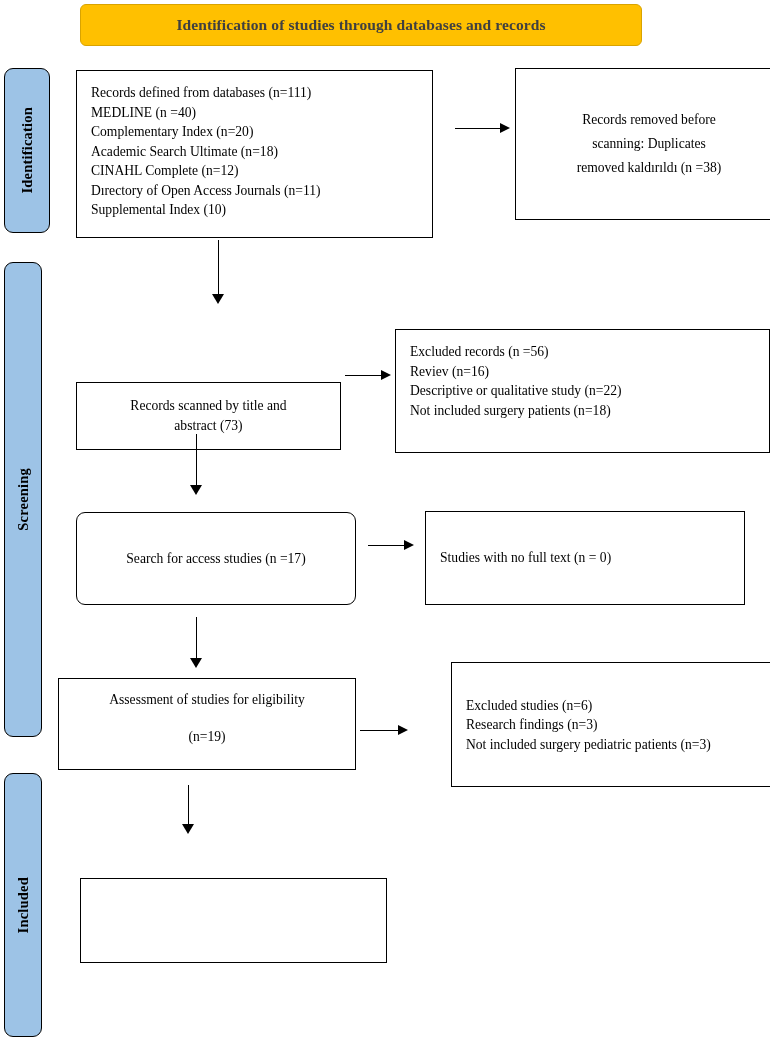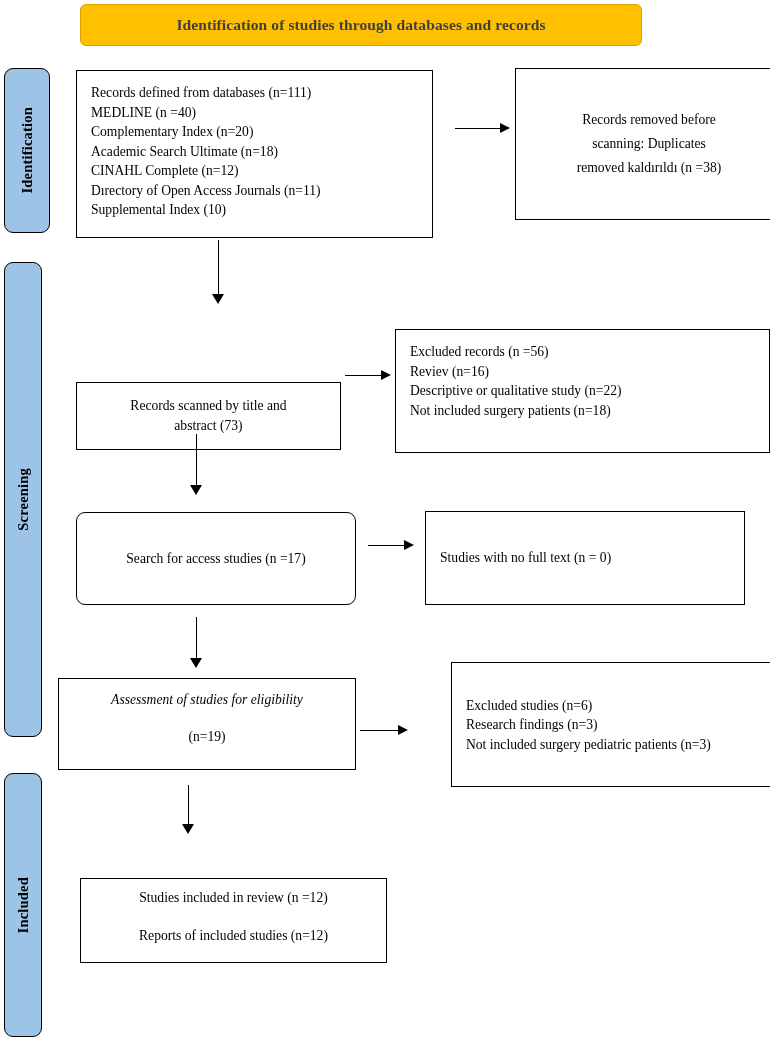--- a/index.html
+++ b/index.html
@@ -212,21 +212,21 @@
     <div class="arrow-right" style="left:404px; top:540px;"></div>
   </div>
 
   <div class="connector">
     <div class="conn-line-v" style="left:196px; top:617px; height:45px;"></div>
     <div class="arrow-down" style="left:190px; top:658px;"></div>
   </div>
 
   <div class="flow-box" style="left:58px; top:678px; width:298px; height:92px;">
     <div class="box-split">
-      <div class="box-text" style="line-height:1.1;font-style:italic;">Assessment of studies for eligibility</div>
+      <div class="box-text" style="line-height:1.1;">Assessment of studies for eligibility</div>
       <div class="box-text" style="line-height:1.1; margin-top:22px;">(n=19)</div>
     </div>
   </div>
 
   <div class="flow-box" style="left:420px; top:662px; width:328px; height:125px;margin-left:31px;">
     <div class="box-text box-left-mid">Excluded studies (n=6)
 Research findings (n=3)
 Not included surgery pediatric patients (n=3)</div>
   </div>
 
@@ -235,18 +235,16 @@
     <div class="arrow-right" style="left:398px; top:725px;"></div>
   </div>
 
   <div class="connector">
     <div class="conn-line-v" style="left:188px; top:785px; height:43px;"></div>
     <div class="arrow-down" style="left:182px; top:824px;"></div>
   </div>
 
   <div class="flow-box" style="left:80px; top:878px; width:307px; height:85px;">
     <div class="box-split" style="top:12px;">
-      <div class="box-text" style="line-height:1.1;">Studies included in review (n =12)</div>
-      <div class="box-text" style="line-height:1.1; margin-top:23px;">Reports of included studies (n=12)</div>
     </div>
   </div>
 
 </div>
 
 </body></html>

